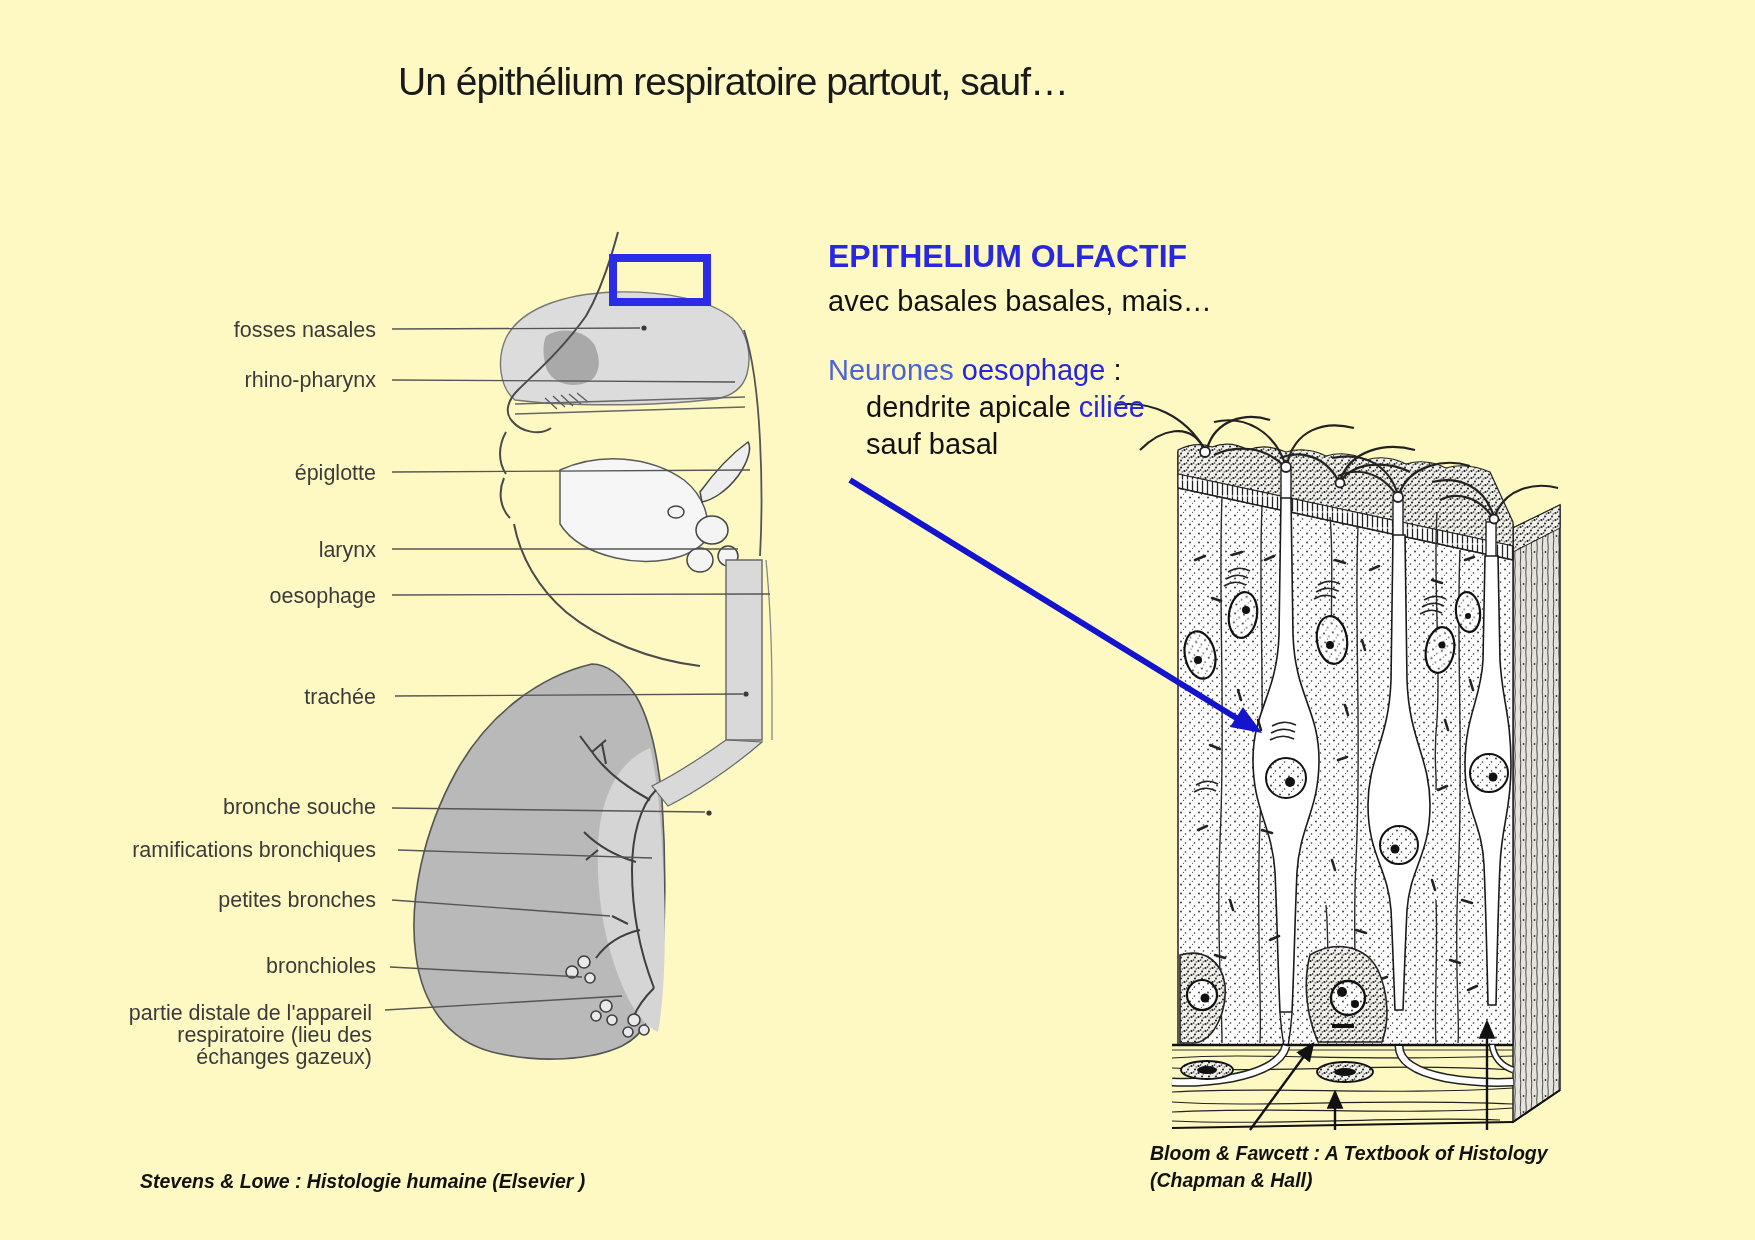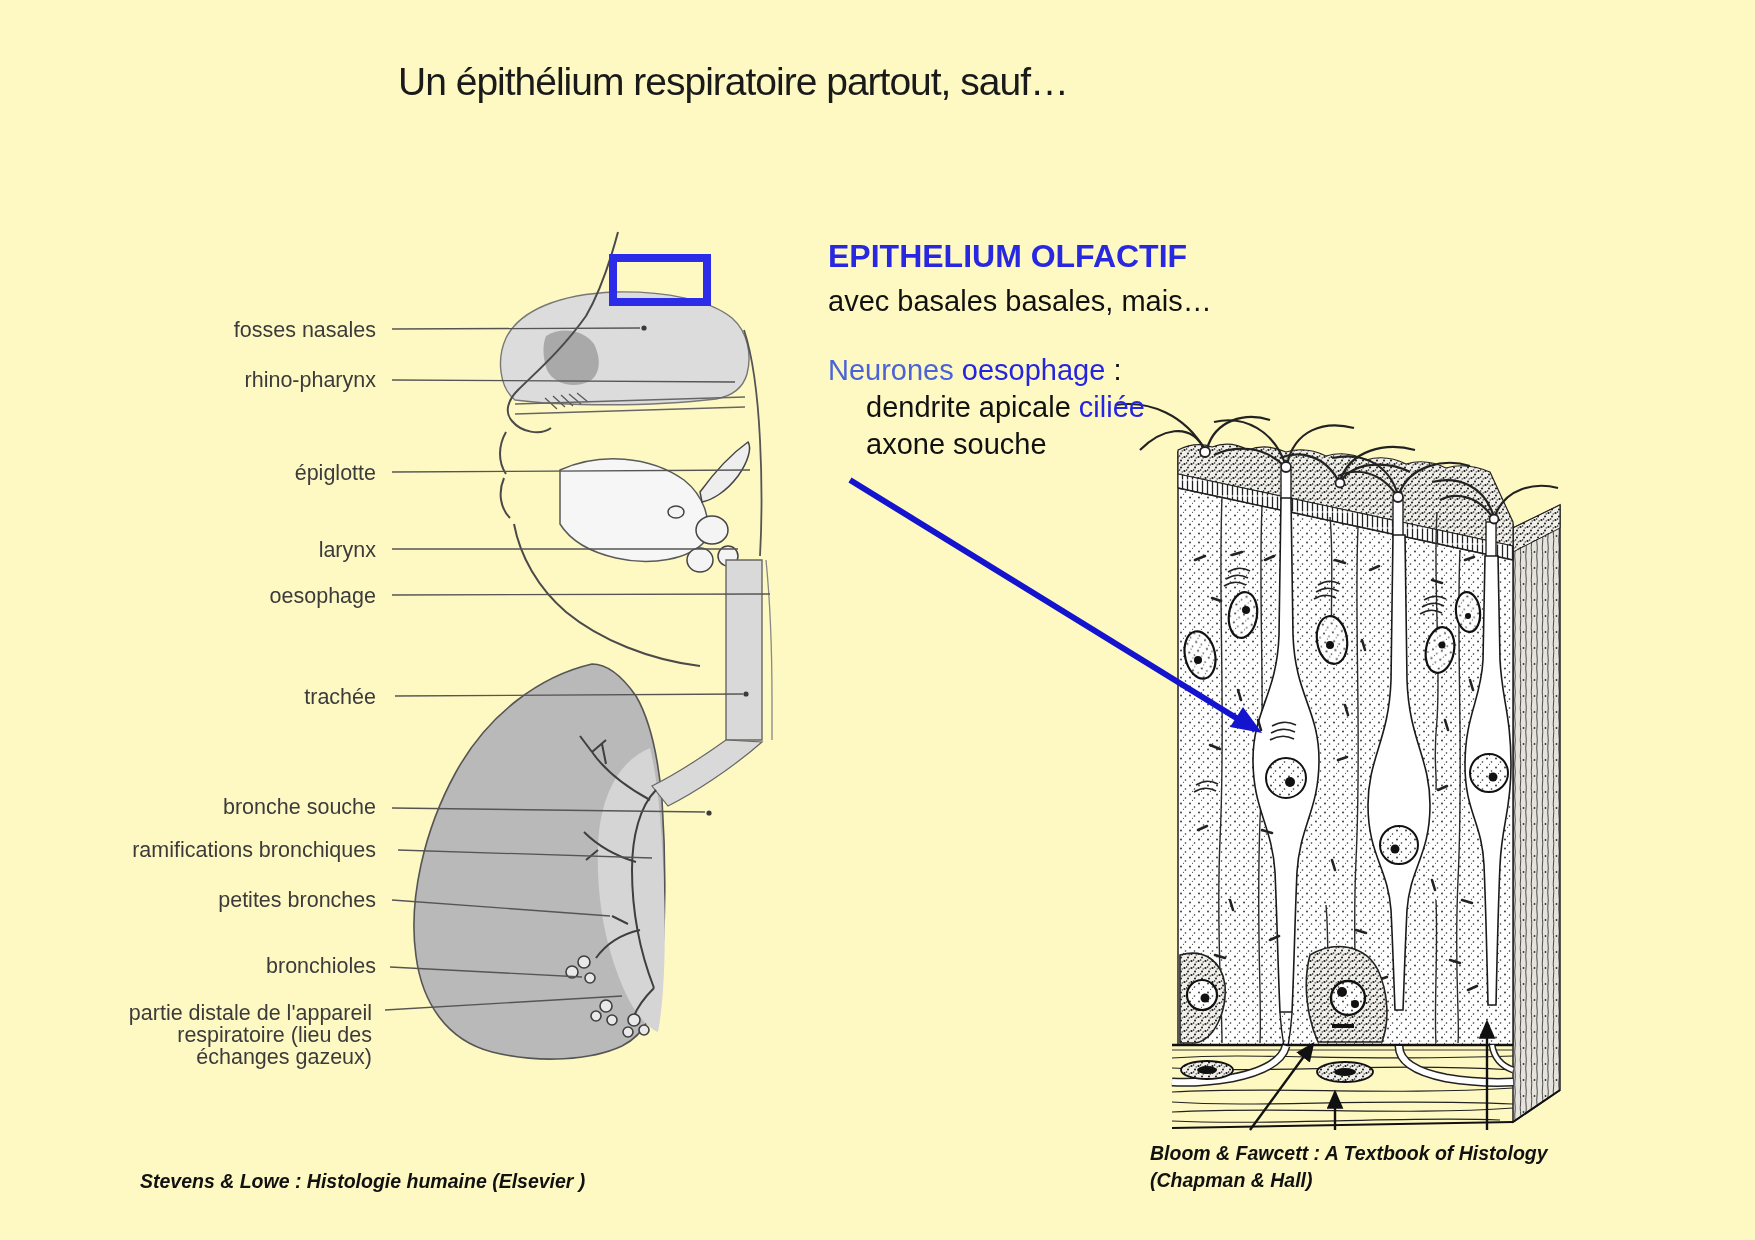--- a/index.html
+++ b/index.html
@@ -333,21 +333,21 @@
       <polygon points="1262,733 1230,727 1243,707" fill="#1414ce"></polygon>
     </g>
   </svg>
 
   <div id="olfactory-block">
     <div class="heading">EPITHELIUM OLFACTIF</div>
     <div class="body-line">avec basales basales, mais…</div>
     <div class="gap"></div>
     <div class="neuro-line"><span class="blue-light">Neurones </span><span class="blue-deep">oesophage</span><span> :</span></div>
     <div class="neuro-line indent"><span>dendrite apicale </span><span class="blue-deep">ciliée</span></div>
-    <div class="neuro-line indent">axone souche</div>
+    <div class="neuro-line indent">sauf basal</div>
   </div>
 
   <div id="caption-left" class="caption">Stevens &amp; Lowe : Histologie humaine (Elsevier )</div>
   <div id="caption-right" class="caption">
     <div>Bloom &amp; Fawcett : A Textbook of Histology</div>
     <div>(Chapman &amp; Hall)</div>
   </div>
 
 </div>
 

